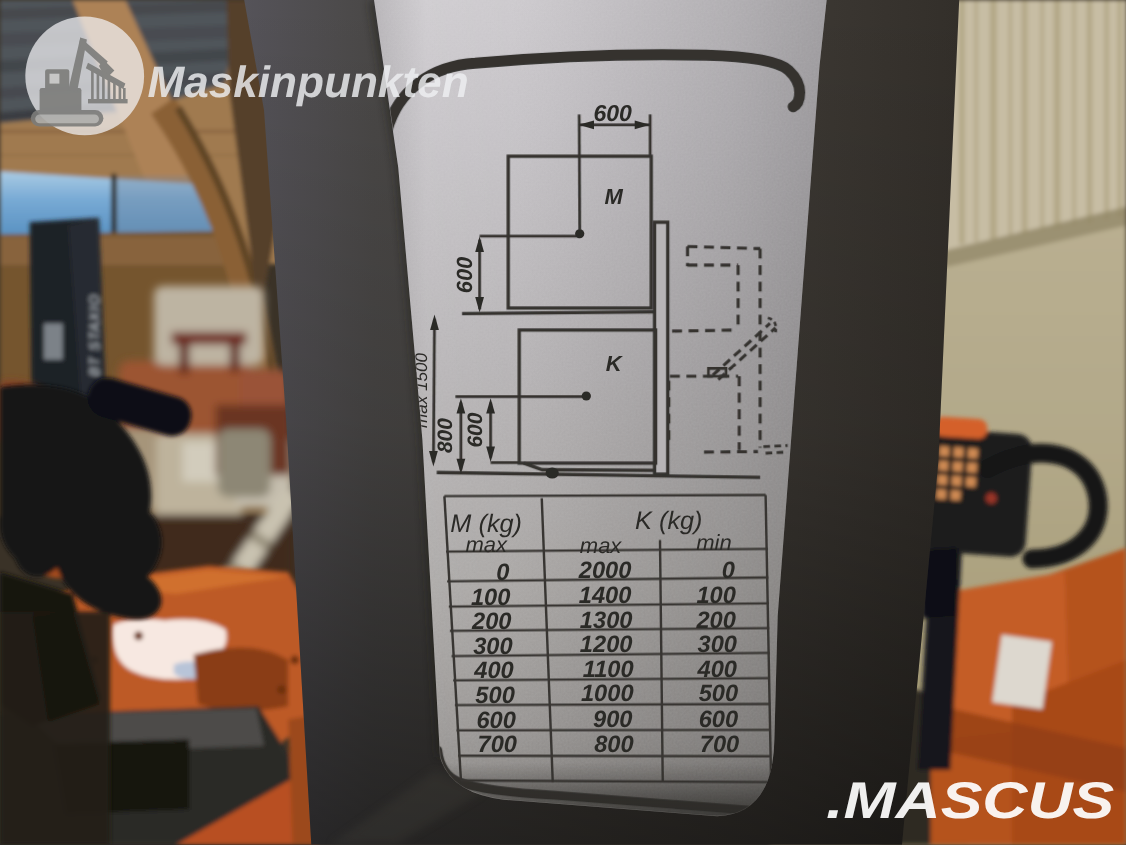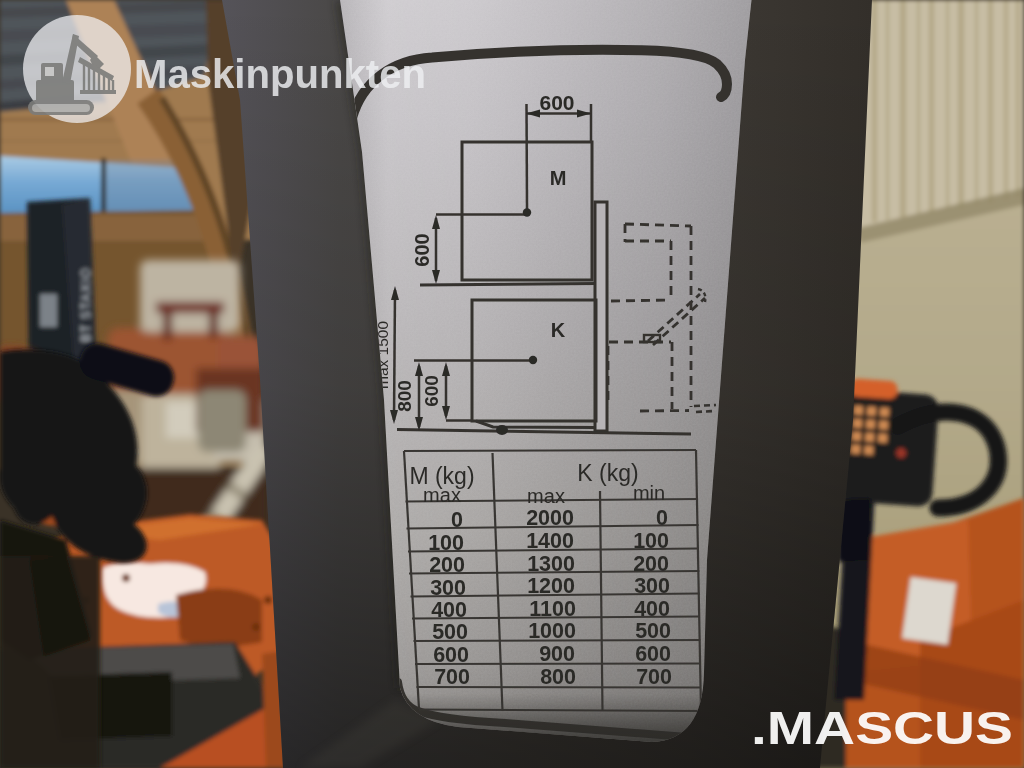--- a/index.html
+++ b/index.html
@@ -1,16 +1,16 @@
 <!DOCTYPE html>
 <html><head>
 <meta charset="utf-8">
 <style>
   html,body{margin:0;padding:0;background:#222;}
-  #scene{width:1024px;height:768px;overflow:hidden;position:relative;font-family:"Liberation Sans",sans-serif;}
+  #scene{width:1024px;height:768px;overflow:hidden;position:relative;font-family:"Liberation Sans",sans-serif;font-style:italic;}
   svg{display:block;}
 </style>
 </head>
 <body>
 <div id="scene">
 <svg width="1024" height="768" viewBox="0 0 1024 768" xmlns="http://www.w3.org/2000/svg">
 <defs>
   <linearGradient id="stickV" x1="0" y1="0" x2="0" y2="1">
     <stop offset="0" stop-color="#cbc8cc"></stop>
     <stop offset="0.18" stop-color="#c2bfc3"></stop>

